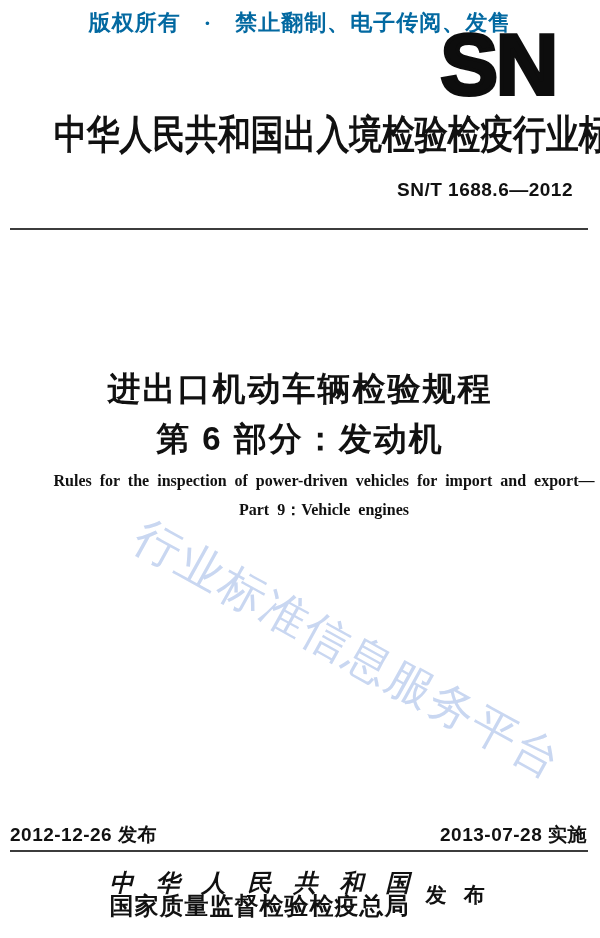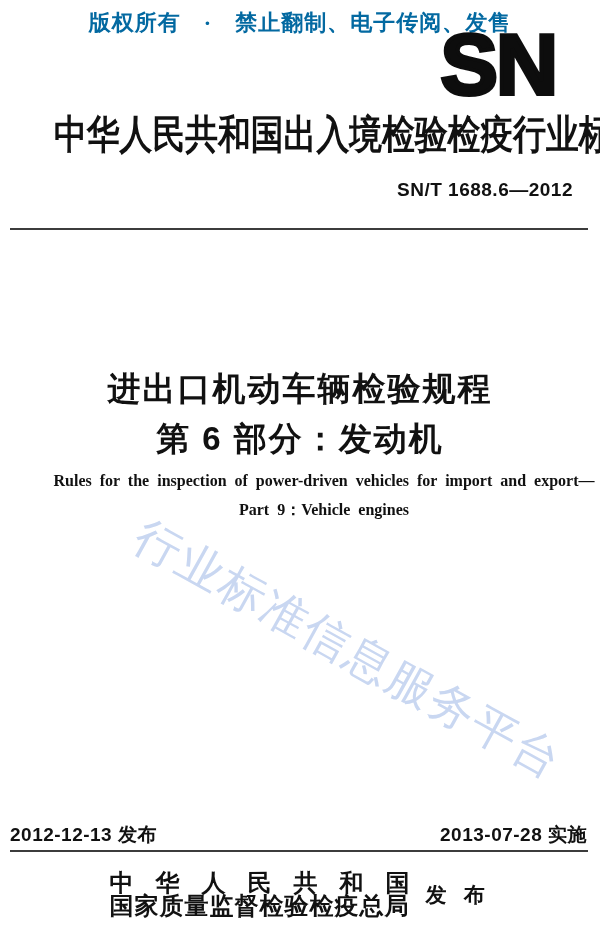--- a/index.html
+++ b/index.html
@@ -149,20 +149,21 @@
   .pub-block {
     width: 300px;
     font-family: "Liberation Serif", serif;
     font-weight: 700;
     font-size: 24px;
     line-height: 23px;
   }
   .pub-line1 {
     text-align: justify;
     text-align-last: justify;
+    font-style: italic;
   }
   .pub-line2 {
     letter-spacing: 1px;
     white-space: nowrap;
   }
   .pub-label {
     font-family: "Liberation Serif", serif;
     font-weight: 700;
     font-size: 21px;
     letter-spacing: 6px;
@@ -188,21 +189,21 @@
   <div class="cn-title cn-title-1">进出口机动车辆检验规程</div>
 
   <div class="cn-title cn-title-2">第 6 部分：发动机</div>
 
   <div class="en-title en-title-1">Rules for the inspection of power-driven vehicles for import and export—</div>
 
   <div class="en-title en-title-2">Part 9：Vehicle engines</div>
 
   <div class="watermark">行业标准信息服务平台</div>
 
-  <div class="date date-issue">2012-12-13 发布</div>
+  <div class="date date-issue">2012-12-26 发布</div>
 
   <div class="date date-impl">2013-07-28 实施</div>
 
   <div class="rule rule-bottom"></div>
 
   <div class="publisher-row">
     <div class="pub-block">
       <div class="pub-line1">中华人民共和国</div>
       <div class="pub-line2">国家质量监督检验检疫总局</div>
     </div>

